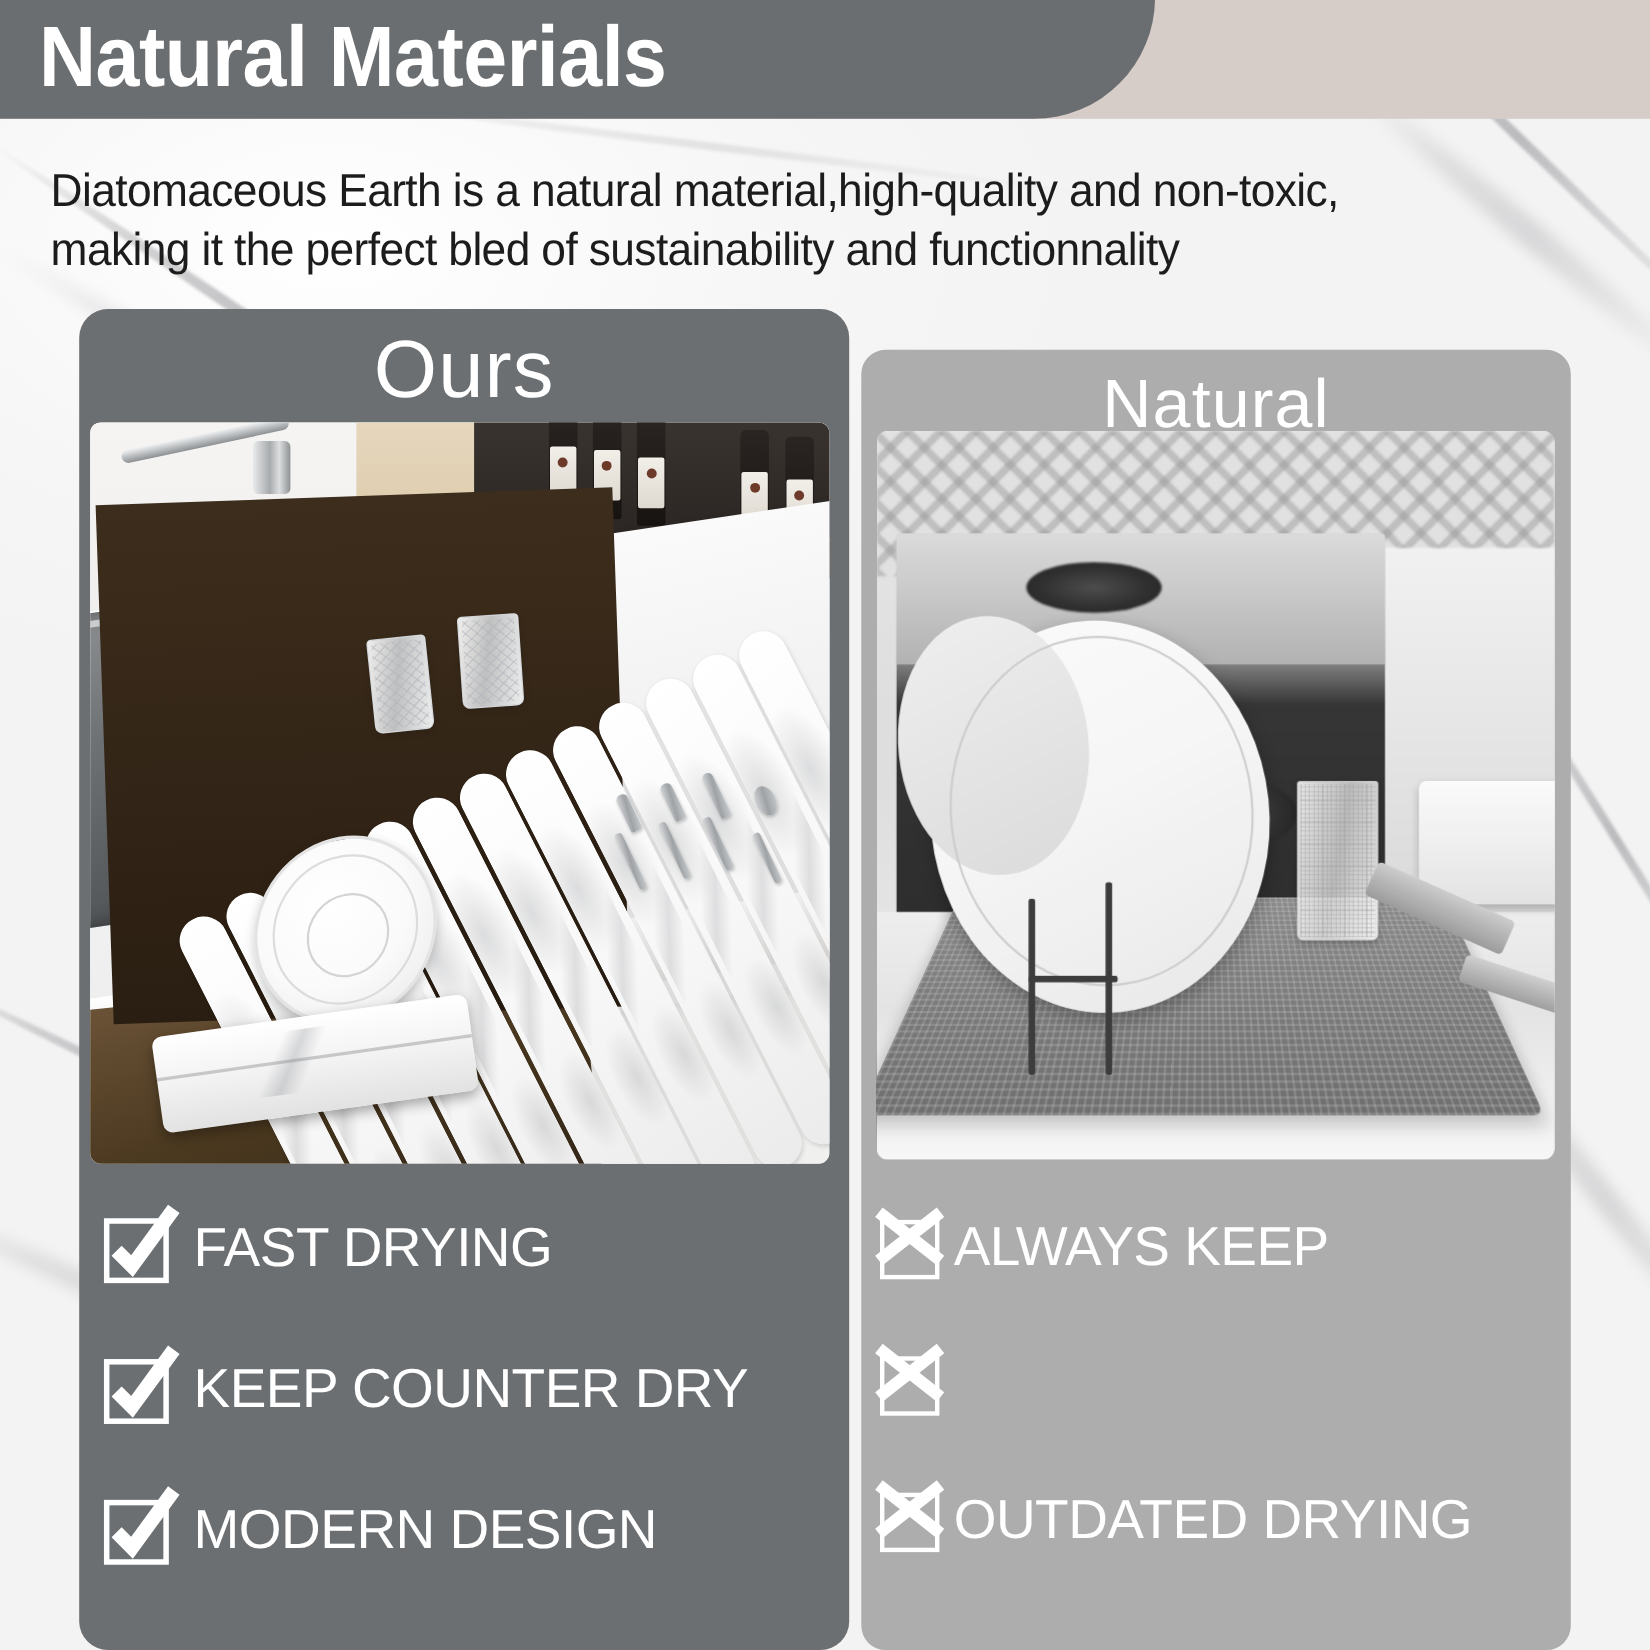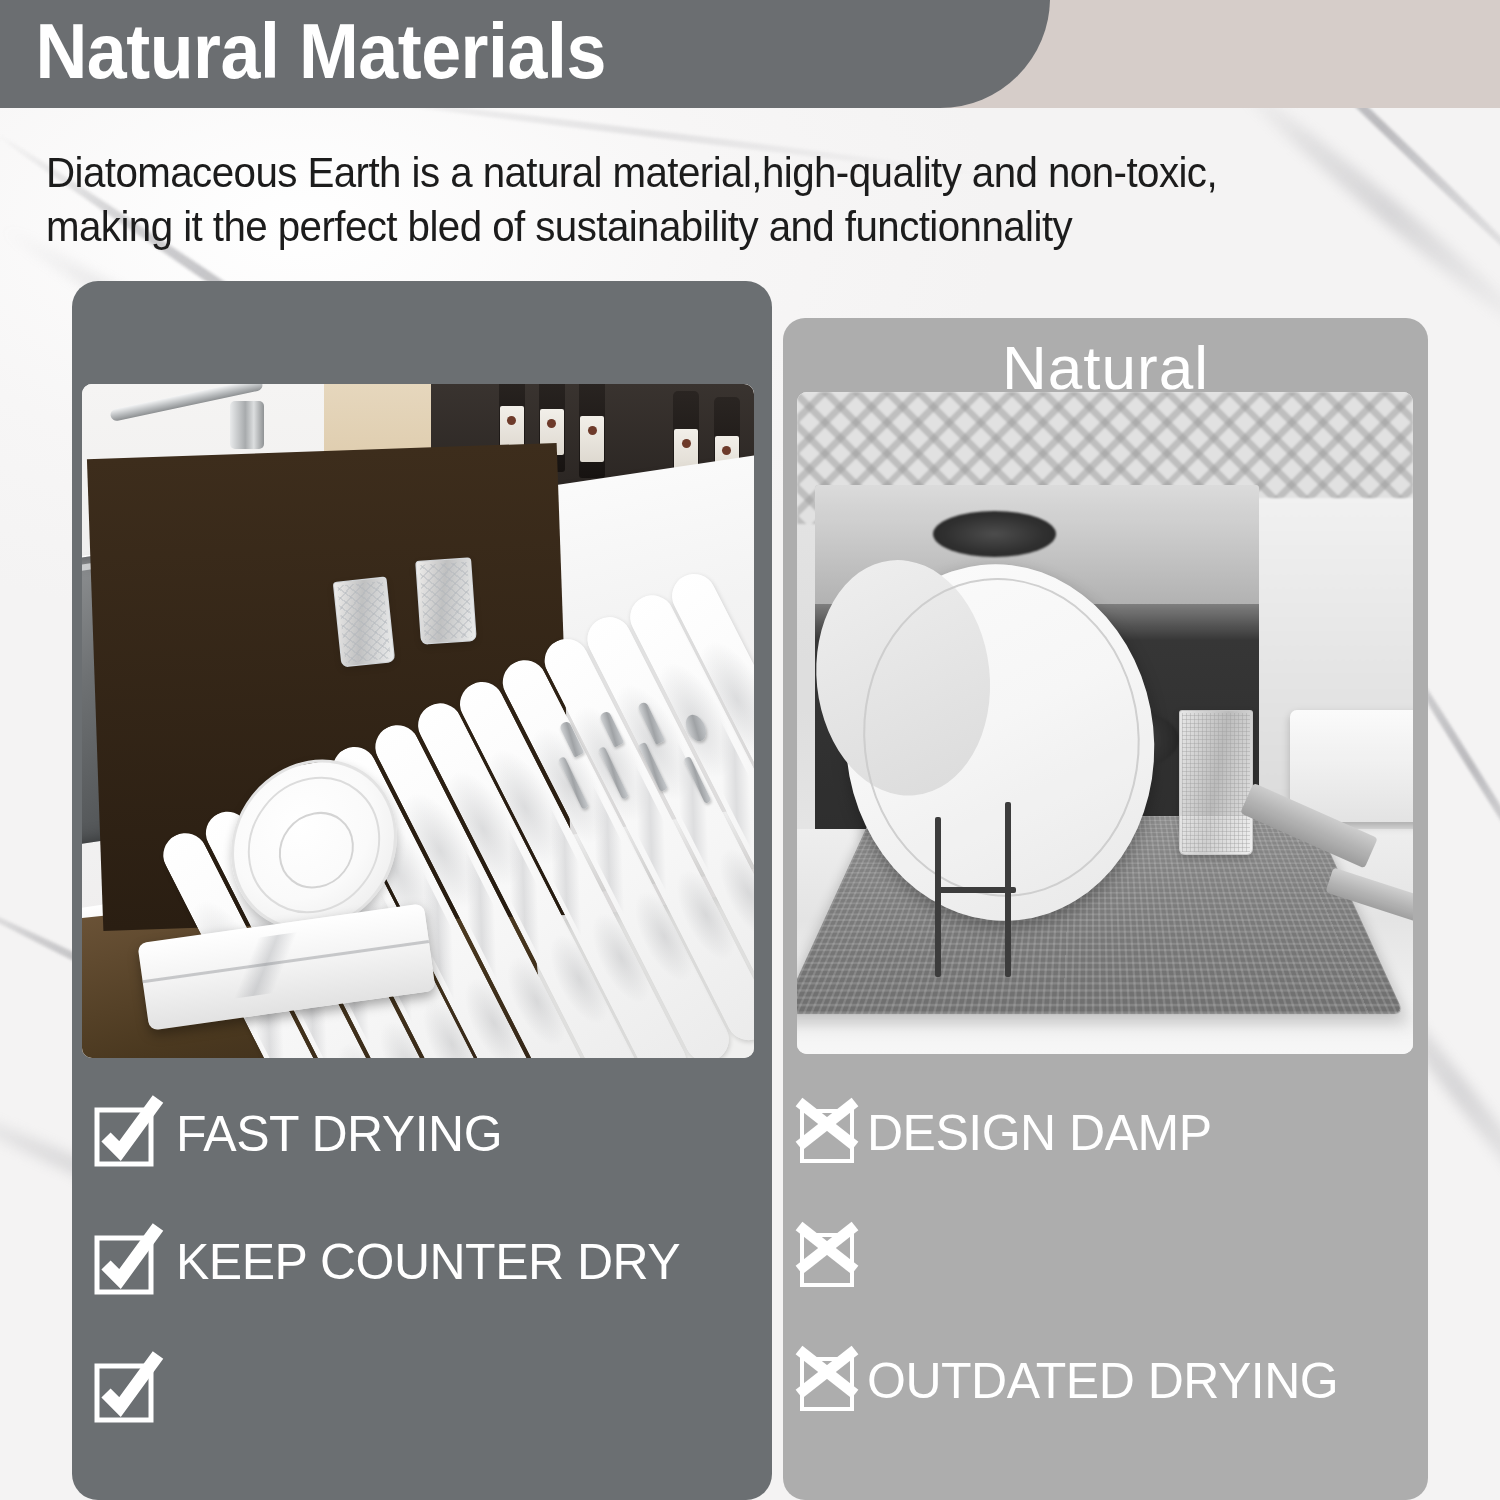--- a/index.html
+++ b/index.html
@@ -351,20 +351,21 @@
   <div class="header-banner">
     <div class="header-title">Natural Materials</div>
   </div>
 
   <div class="description">
     <div>Diatomaceous Earth is a natural material,high-quality and non-toxic,</div>
     <div>making it the perfect bled of sustainability and functionnality</div>
   </div>
 
   <div class="panel panel-ours">
+    <div class="panel-heading">Ours</div>
 
     <div class="features" style="top:820px;">
       <div class="feature-row">
         <span class="icon-box icon-check">
           <svg viewBox="0 0 66 66">
             <rect x="3" y="9" width="54" height="54" fill="none" stroke="#ffffff" stroke-width="5"></rect>
             <path d="M12 36 L26 50 L64 -2" fill="none" stroke="#ffffff" stroke-width="13" stroke-linecap="butt" stroke-linejoin="miter"></path>
           </svg>
         </span>
         <span class="feature-label">FAST DRYING</span>
@@ -378,20 +379,21 @@
         </span>
         <span class="feature-label">KEEP COUNTER DRY</span>
       </div>
       <div class="feature-row">
         <span class="icon-box icon-check">
           <svg viewBox="0 0 66 66">
             <rect x="3" y="9" width="54" height="54" fill="none" stroke="#ffffff" stroke-width="5"></rect>
             <path d="M12 36 L26 50 L64 -2" fill="none" stroke="#ffffff" stroke-width="13" stroke-linecap="butt" stroke-linejoin="miter"></path>
           </svg>
         </span>
+        <span class="feature-label">MODERN DESIGN</span>
       </div>
     </div>
   </div>
 
   <div class="photo photo-ours">
     <div class="ours-scene">
       <div class="ours-wall"></div>
       <div class="ours-wall-beige"></div>
       <div class="ours-cabinet"></div>
       <div class="ours-cabinet2"></div>
@@ -459,21 +461,21 @@
 
     <div class="features" style="top:784px;">
       <div class="feature-row">
         <span class="icon-box icon-cross">
           <svg viewBox="0 0 62 62">
             <rect x="3" y="9" width="50" height="50" fill="none" stroke="#ffffff" stroke-width="4"></rect>
             <path d="M0 0 L56 44" fill="none" stroke="#ffffff" stroke-width="11"></path>
             <path d="M56 0 L0 44" fill="none" stroke="#ffffff" stroke-width="11"></path>
           </svg>
         </span>
-        <span class="feature-label">DESIGN DAMP</span>
+        <span class="feature-label">ALWAYS KEEP</span>
       </div>
       <div class="feature-row">
         <span class="icon-box icon-cross">
           <svg viewBox="0 0 62 62">
             <rect x="3" y="9" width="50" height="50" fill="none" stroke="#ffffff" stroke-width="4"></rect>
             <path d="M0 0 L56 44" fill="none" stroke="#ffffff" stroke-width="11"></path>
             <path d="M56 0 L0 44" fill="none" stroke="#ffffff" stroke-width="11"></path>
           </svg>
         </span>
       </div>

